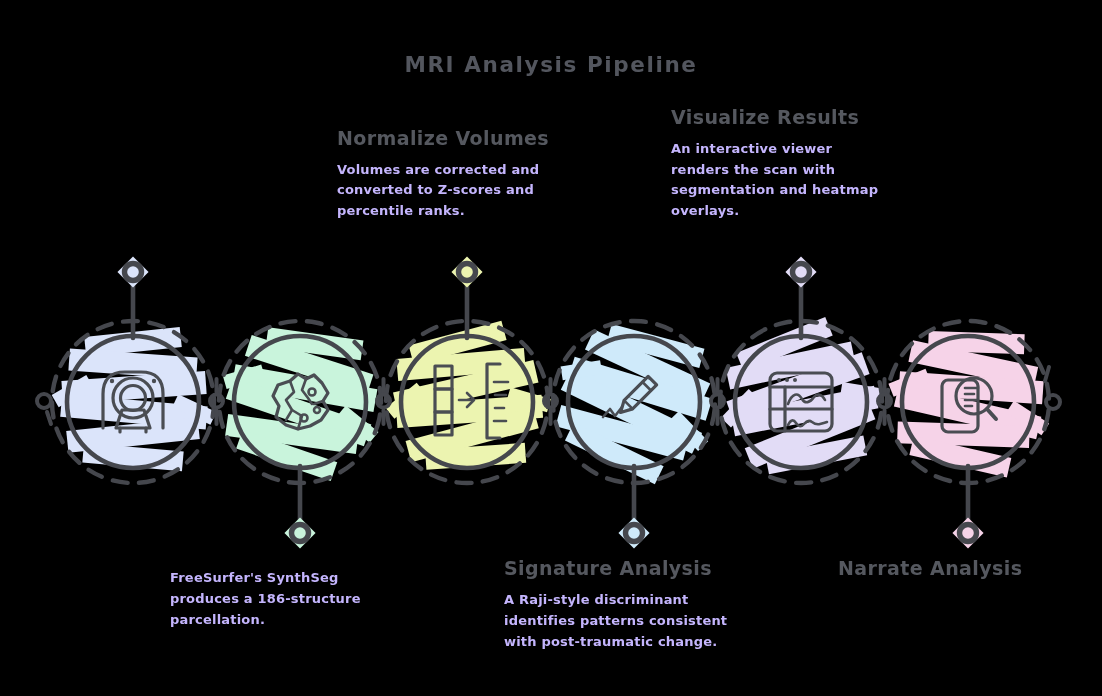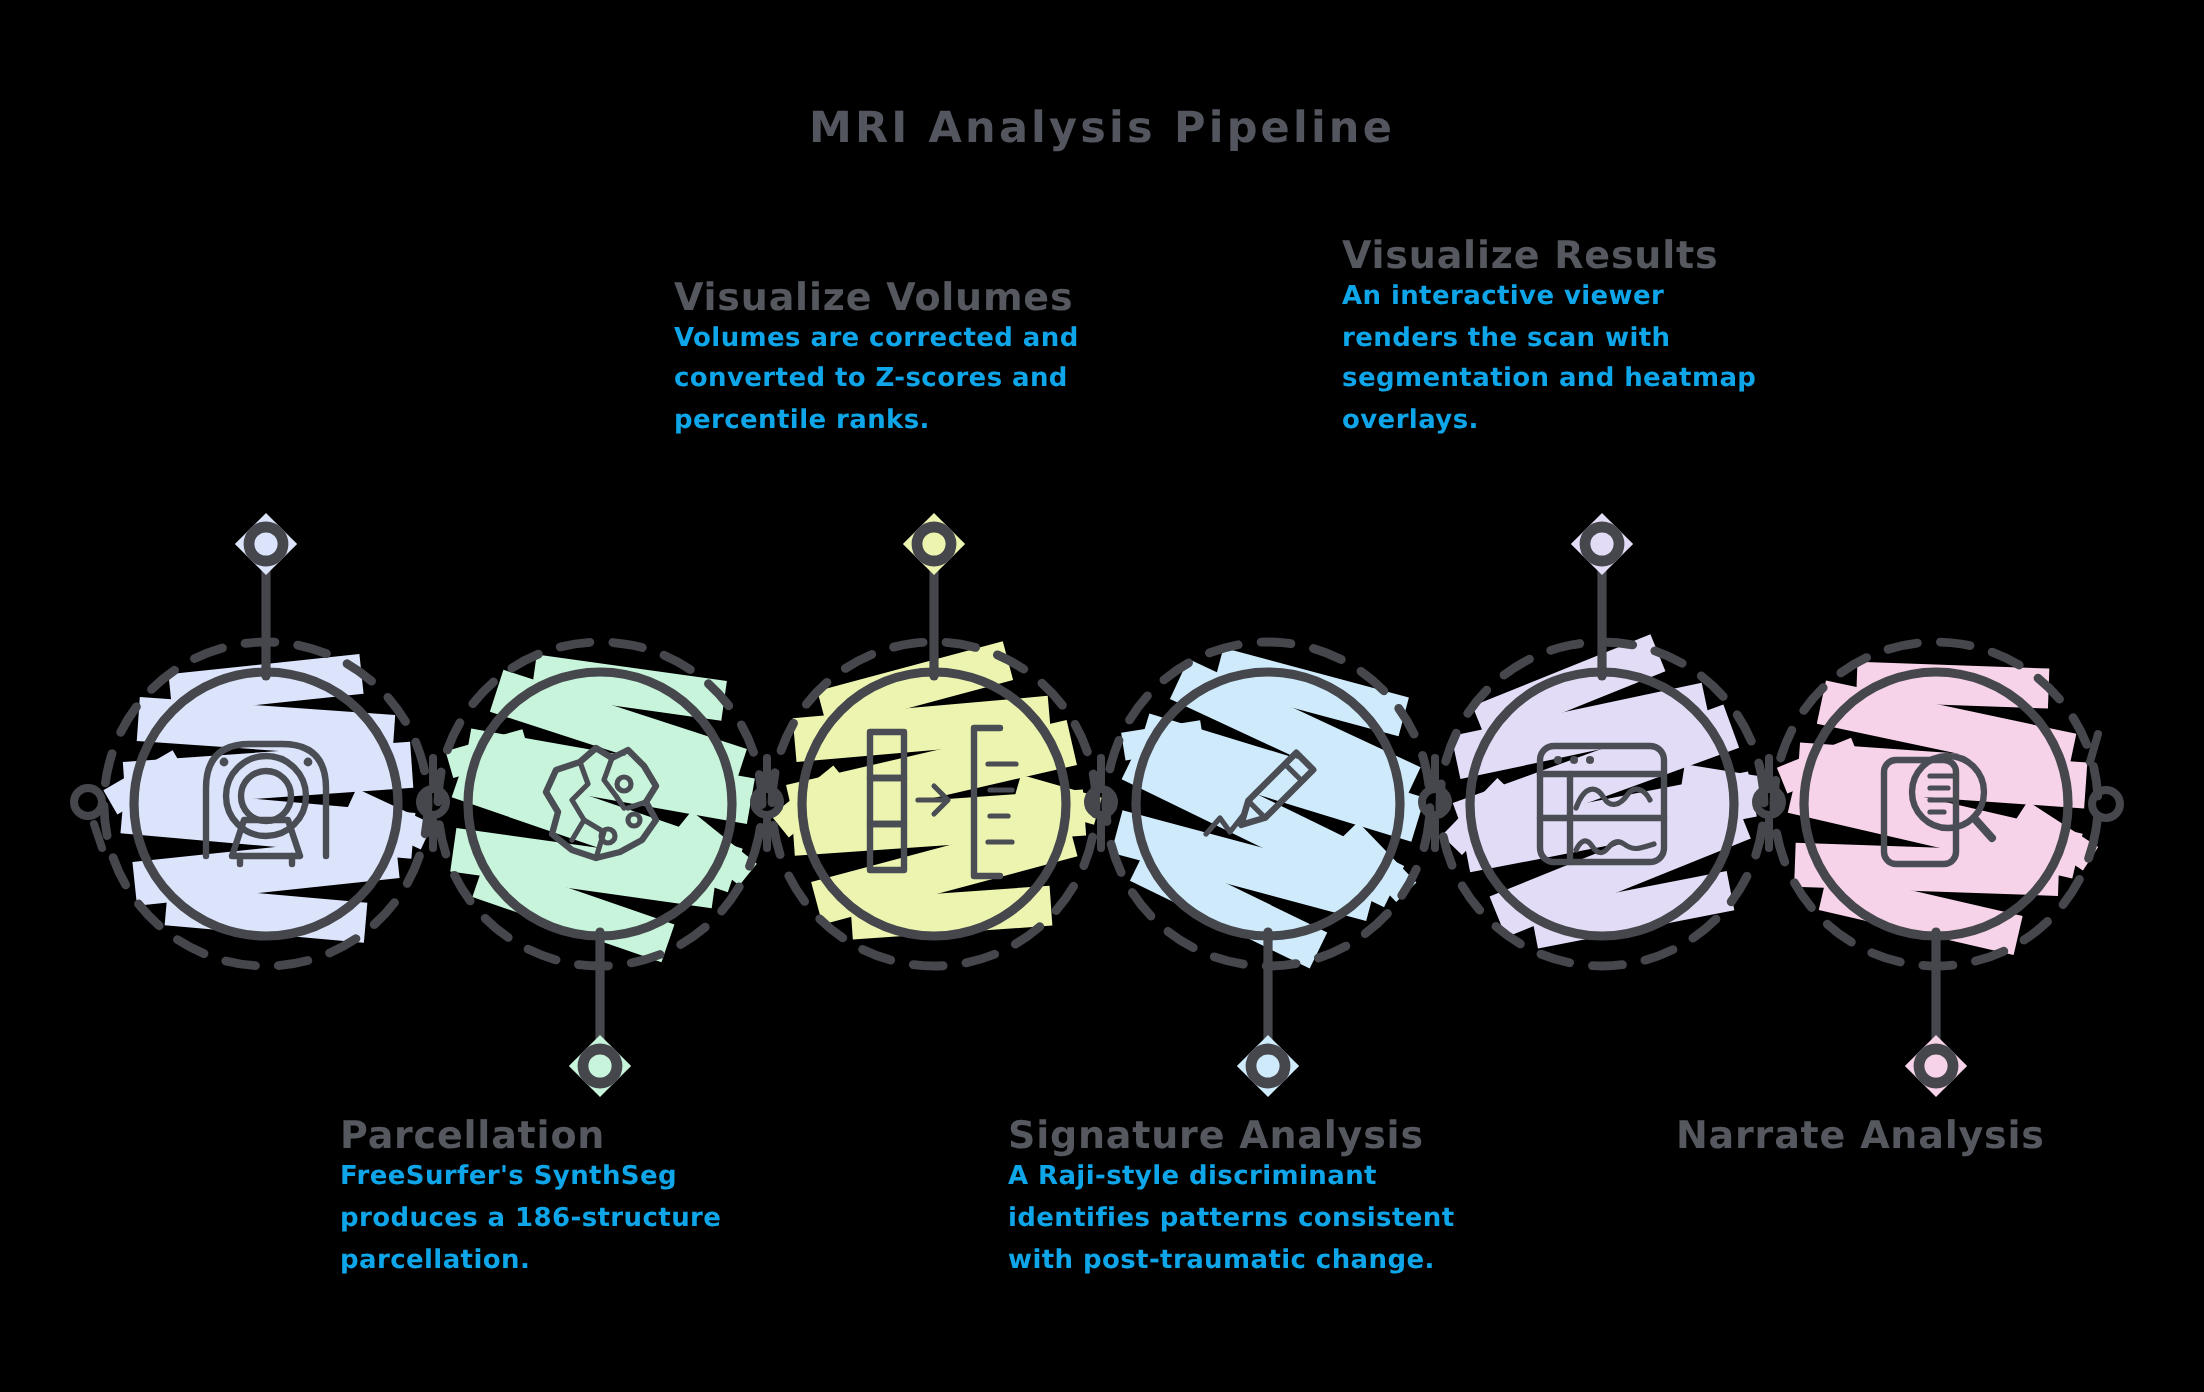--- a/index.html
+++ b/index.html
@@ -5,47 +5,46 @@
   html,body{margin:0;padding:0;background:#000;}
   #stage{position:relative;width:1102px;height:668px;background:#000;overflow:hidden;
          font-family:"DejaVu Sans", sans-serif;}
   #diagram-svg{position:absolute;left:0;top:0;}
   .page-title{position:absolute;left:0;right:0;top:52px;text-align:center;
     font-size:21.5px;font-weight:bold;letter-spacing:1.6px;color:#53565e;}
   .step-text{position:absolute;width:260px;text-align:left;z-index:2;}
   .step-text.pos-top{bottom:446px;}
   .step-text.pos-bottom{top:557px;}
   .step-title{font-size:19px;font-weight:bold;letter-spacing:.4px;color:#55585f;}
-  .step-desc{font-size:13px;line-height:1.6;font-weight:bold;
-    color:#0ea5e9;white-space:pre-line;letter-spacing:.2px;}
+  .step-desc{margin-top:11px;font-size:13px;line-height:1.6;font-weight:bold;
+    color:#c4b5fd;white-space:pre-line;letter-spacing:.2px;}
   
   .ring{fill:none;stroke:#45474d;stroke-width:4.4;stroke-dasharray:15 11.5;stroke-linecap:round;}
   .disc{fill:none;stroke:#45474d;stroke-width:4.6;}
   .conn{stroke:#45474d;stroke-width:4.6;stroke-linecap:round;}
   .node{stroke:#45474d;stroke-width:4;stroke-linecap:round;fill:none;}
   .ic{stroke:#4a4d53;fill:none;stroke-width:3.2;stroke-linecap:round;stroke-linejoin:round;}
   .ic-thin{stroke:#4a4d53;fill:none;stroke-width:2.6;stroke-linecap:round;stroke-linejoin:round;}
   .icf{fill:#4a4d53;stroke:none;}
   .mring{stroke:#45474d;stroke-width:5.4;}
 </style>
 </head>
 <body>
 
 <div id="stage">
 
   <div class="page-title">MRI Analysis Pipeline</div>
 
   <div class="step-text pos-bottom" style="left:170px">
-    <div class="step-title">Parcellation</div>
     <div class="step-desc">FreeSurfer's SynthSeg
 produces a 186-structure
 parcellation.</div>
   </div>
   <div class="step-text pos-top" style="left:337px">
-    <div class="step-title">Visualize Volumes</div>
+    <div class="step-title">Normalize Volumes</div>
     <div class="step-desc">Volumes are corrected and
 converted to Z-scores and
 percentile ranks.</div>
   </div>
   <div class="step-text pos-bottom" style="left:504px">
     <div class="step-title">Signature Analysis</div>
     <div class="step-desc">A Raji-style discriminant
 identifies patterns consistent
 with post-traumatic change.</div>
   </div>

